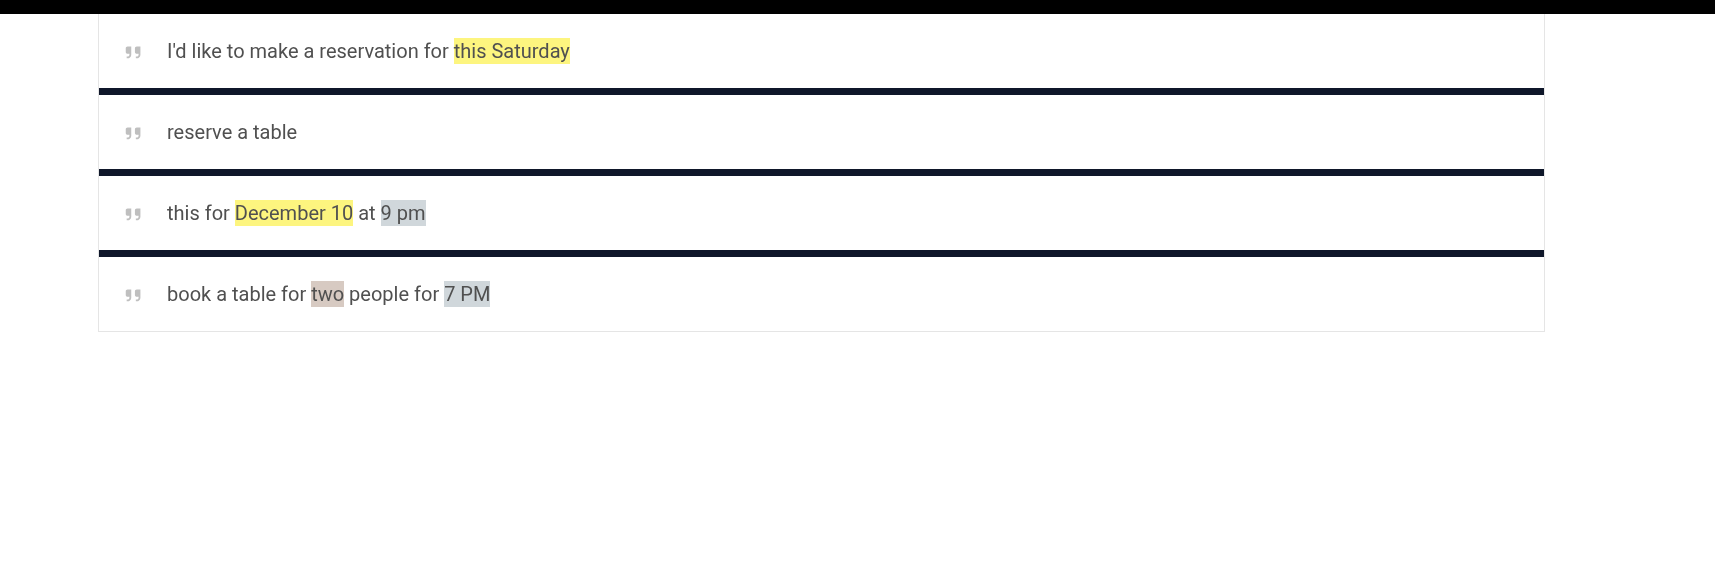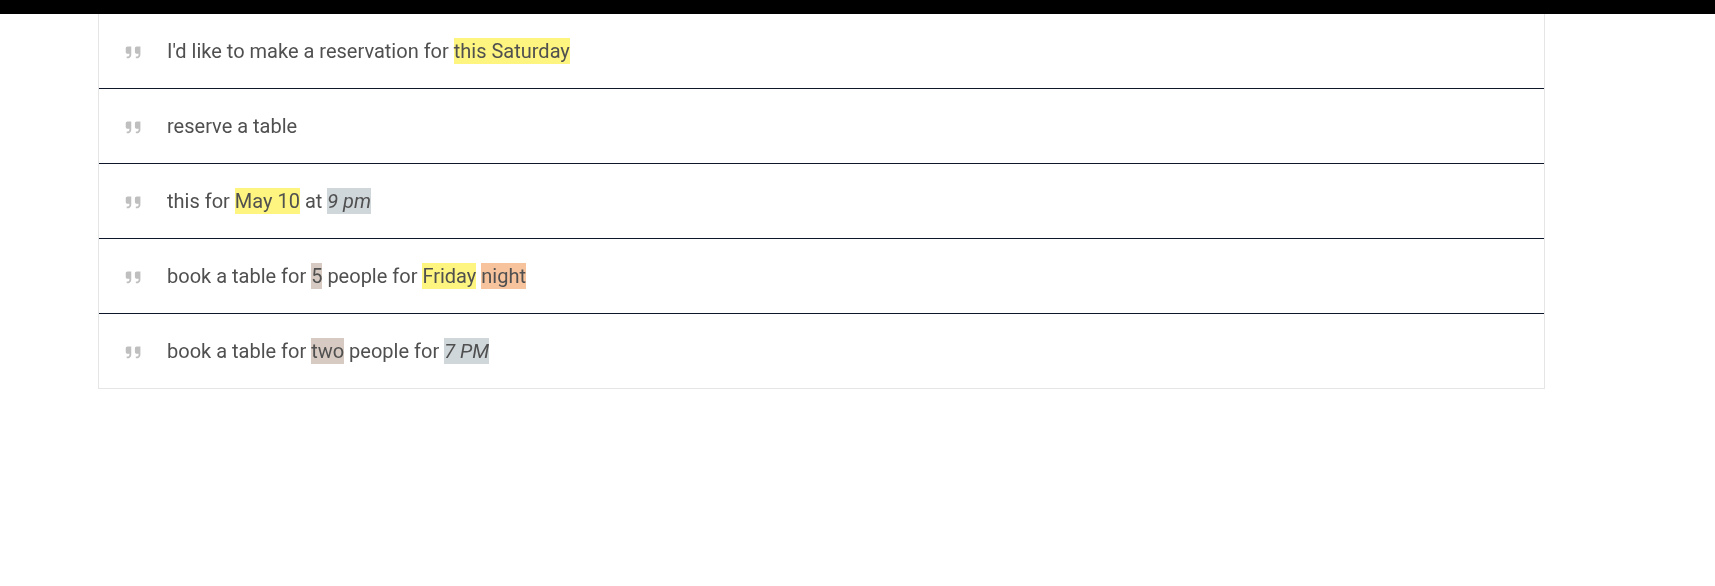--- a/index.html
+++ b/index.html
@@ -21,21 +21,21 @@
     .rows {
       margin-left: 98px;
       margin-right: 170px;
       border: 1px solid #e5e5e5;
       border-top: none;
       border-bottom: none;
     }
     .row {
       display: flex;
       align-items: center;
-      border-top: 1px solid #0f172a;
+      border-top: 7px solid #0f172a;
       border-bottom: 1px solid #e5e5e5;
       padding: 24px 24px;
       background: #fff;
       margin-top: -1px;
     }
     .row:first-child { margin-top: 0; border-top: none; }
     .quote-icon {
       width: 22px;
       height: 22px;
       flex-shrink: 0;
@@ -43,21 +43,21 @@
       fill: #bfbfbf;
     }
     .quote-icon svg { display: block; }
     .text {
       font-size: 20px;
       color: #505050;
       line-height: 1.3;
     }
     .text span { padding: 1px 0; }
     .hl-yellow { background: #fdf57f; }
-    .hl-gray   { background: #d0d7db; font-style: italic; }
+    .hl-gray   { background: #d0d7db; }
     .hl-taupe  { background: #d7cac2; }
     .hl-orange { background: #f6c39d; }
   </style>
 </head>
 <body>
 
 <div class="page">
   <div class="topbar"></div>
   <div class="rows" id="rows-container">
       <div class="row">
@@ -75,29 +75,21 @@
           </svg>
         </span>
         <div class="text"><span>reserve a table</span></div>
       </div>
       <div class="row">
         <span class="quote-icon">
           <svg viewBox="0 0 24 24" width="22" height="22">
             <path d="M9 7H5C3.9 7 3 7.9 3 9v4c0 1.1.9 2 2 2h2v1c0 1.1-.9 2-2 2H4v2h1c2.2 0 4-1.8 4-4V7zm10 0h-4c-1.1 0-2 .9-2 2v4c0 1.1.9 2 2 2h2v1c0 1.1-.9 2-2 2h-1v2h1c2.2 0 4-1.8 4-4V7z"></path>
           </svg>
         </span>
-        <div class="text"><span>this for </span><span class="hl-yellow">May 10</span><span> at </span><span class="hl-gray">9 pm</span></div>
-      </div>
-      <div class="row">
-        <span class="quote-icon">
-          <svg viewBox="0 0 24 24" width="22" height="22">
-            <path d="M9 7H5C3.9 7 3 7.9 3 9v4c0 1.1.9 2 2 2h2v1c0 1.1-.9 2-2 2H4v2h1c2.2 0 4-1.8 4-4V7zm10 0h-4c-1.1 0-2 .9-2 2v4c0 1.1.9 2 2 2h2v1c0 1.1-.9 2-2 2h-1v2h1c2.2 0 4-1.8 4-4V7z"></path>
-          </svg>
-        </span>
-        <div class="text"><span>book a table for </span><span class="hl-taupe">5</span><span> people for </span><span class="hl-yellow">Friday</span><span> </span><span class="hl-orange">night</span></div>
+        <div class="text"><span>this for </span><span class="hl-yellow">December 10</span><span> at </span><span class="hl-gray">9 pm</span></div>
       </div>
       <div class="row">
         <span class="quote-icon">
           <svg viewBox="0 0 24 24" width="22" height="22">
             <path d="M9 7H5C3.9 7 3 7.9 3 9v4c0 1.1.9 2 2 2h2v1c0 1.1-.9 2-2 2H4v2h1c2.2 0 4-1.8 4-4V7zm10 0h-4c-1.1 0-2 .9-2 2v4c0 1.1.9 2 2 2h2v1c0 1.1-.9 2-2 2h-1v2h1c2.2 0 4-1.8 4-4V7z"></path>
           </svg>
         </span>
         <div class="text"><span>book a table for </span><span class="hl-taupe">two</span><span> people for </span><span class="hl-gray">7 PM</span></div>
       </div>
     </div>

